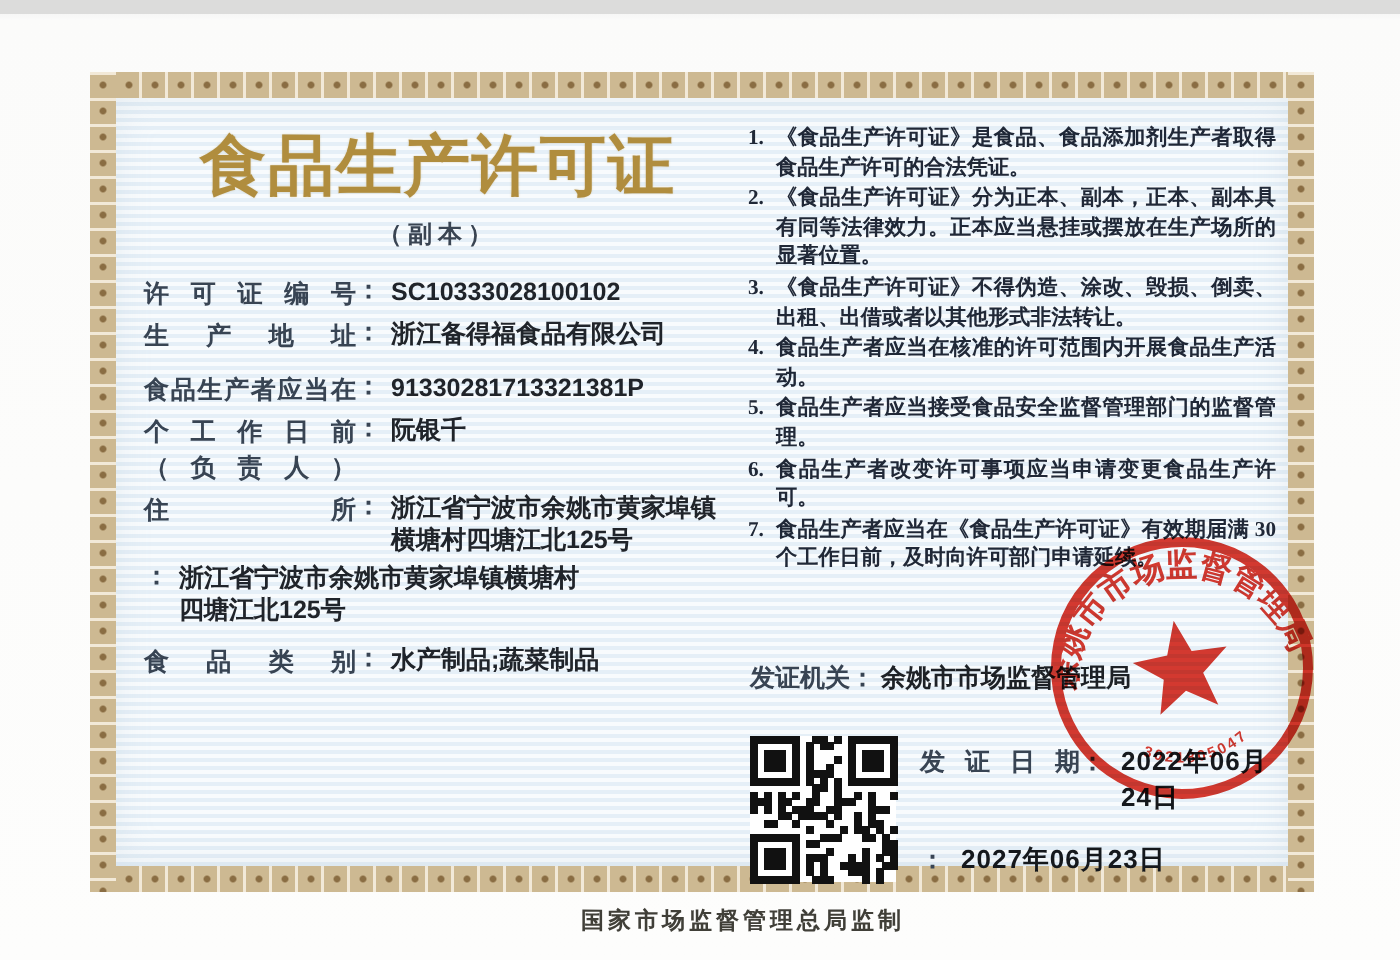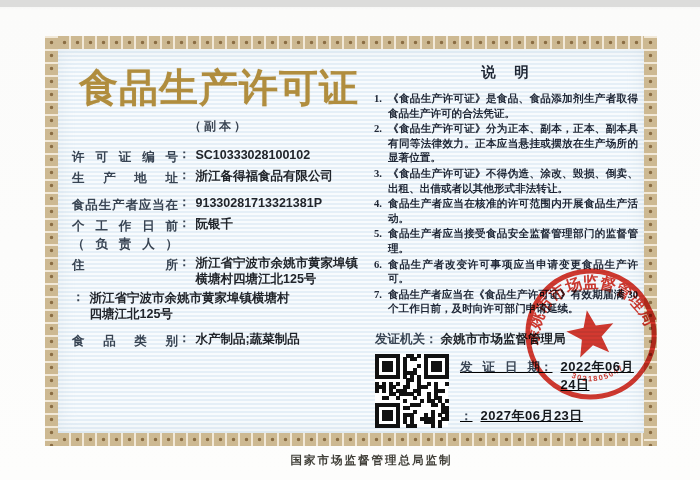--- a/index.html
+++ b/index.html
@@ -25,21 +25,21 @@
         repeating-linear-gradient(0deg, #cdb992 0 11.4px, #f2e9d8 11.4px 13px);
       background-size:13px 13px, 13px 13px; }
   .strip.top{top:0;} .strip.bottom{bottom:0;} .strip.left{left:0;} .strip.right{right:0;}
 
   .inner { position:absolute; left:13px; top:13px; right:13px; bottom:13px;
       background:repeating-linear-gradient(180deg,#f8fbfd 0 2px,#e5eff7 2px 4px);
       box-shadow: inset 0 0 18px rgba(150,170,190,.18); }
 
   
   .left-col { position:absolute; left:10px; top:6px; width:302px; }
-  .cert-title { text-align:center; font-size:39px; font-weight:bold; color:#b08d3e;
+  .cert-title { text-align:center; font-size:33px; font-weight:bold; color:#b08d3e;
       letter-spacing:1px; margin-top:6px; font-family:"Liberation Serif", serif;
       text-shadow:0 0 1px rgba(176,141,62,.4); }
   .cert-subtitle { text-align:center; font-size:12px; font-weight:bold; color:#394452;
       letter-spacing:3px; margin-top:3px; }
   .fields { margin-top:12px; padding-left:4px; }
   .field-row { display:flex; margin-bottom:3px; align-items:flex-start; }
   .field-row:nth-child(3), .field-row:nth-child(7) { margin-top:9px; }
   .f-labelwrap { width:106px; flex:none; }
   .f-label { display:inline-block; width:100%; font-weight:bold; color:#384453;
       font-size:12.5px; line-height:15px; text-align:justify; text-align-last:justify; }
@@ -56,21 +56,21 @@
   .note-num { flex:none; width:14px; }
   .note-text { flex:1; text-align:justify; }
 
   
   .issue-block { position:absolute; left:375px; top:331px; width:272px; }
   .authority-row { display:flex; align-items:baseline; }
   .authority-label { font-weight:bold; color:#384453; font-size:12.5px; }
   .authority-colon { font-weight:bold; color:#384453; font-size:12.5px; }
   .authority-value { margin-left:3px; font-family:"Liberation Sans", sans-serif;
       font-weight:bold; color:#1d2126; font-size:12.5px; }
-  .qr-dates { display:flex; margin-top:6px;text-decoration:underline; }
+  .qr-dates { display:flex; margin-top:20px; }
   .qr-box { position:relative; width:73px; height:73px; flex:none; background:#fff; }
   .qr-box .qm { position:absolute; background:#111; }
   .dates { flex:1; padding-left:12px; padding-top:4px; }
   .date-row { display:flex; align-items:baseline; margin-bottom:13px; }
   .date-label { display:inline-block; width:80px; flex:none; font-weight:bold; color:#384453;
       font-size:12.5px; text-align:justify; text-align-last:justify; }
   .date-colon { flex:none; font-weight:bold; color:#384453; font-size:12.5px; }
   .date-value { margin-left:8px; font-family:"Liberation Sans", sans-serif; font-weight:bold;
       color:#15181c; font-size:13px; letter-spacing:.5px; }
 
@@ -128,21 +128,20 @@
             </div>
             <div class="field-row">
               <span class="f-labelwrap"><span class="f-label">食品类别</span></span>
               <span class="f-colon">：</span>
               <span class="f-value">水产制品;蔬菜制品</span>
             </div>
           </div>
       </div>
 
       <div class="right-col">
-        <div class="notes-header">说　明</div>
         <div id="notes">
             <div class="note-item">
               <span class="note-num">1.</span>
               <span class="note-text">《食品生产许可证》是食品、食品添加剂生产者取得食品生产许可的合法凭证。</span>
             </div>
             <div class="note-item">
               <span class="note-num">2.</span>
               <span class="note-text">《食品生产许可证》分为正本、副本，正本、副本具有同等法律效力。正本应当悬挂或摆放在生产场所的显著位置。</span>
             </div>
             <div class="note-item">

